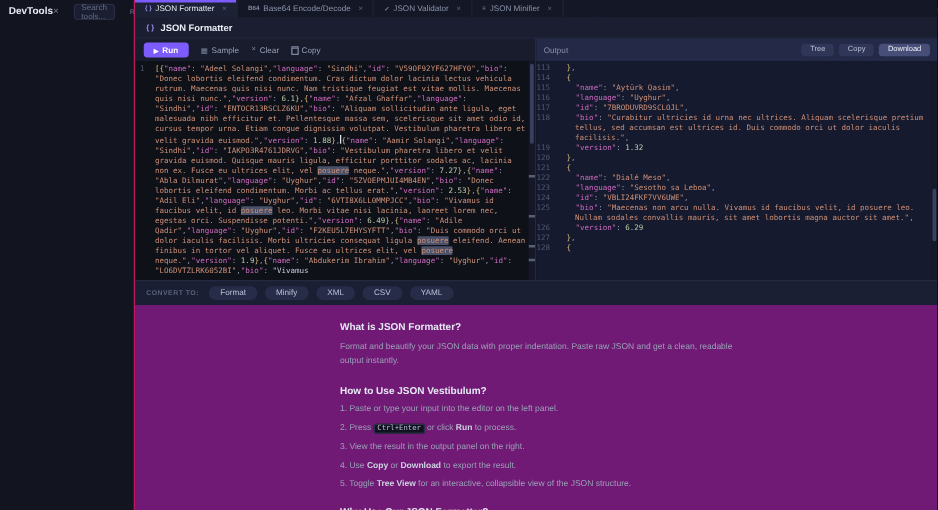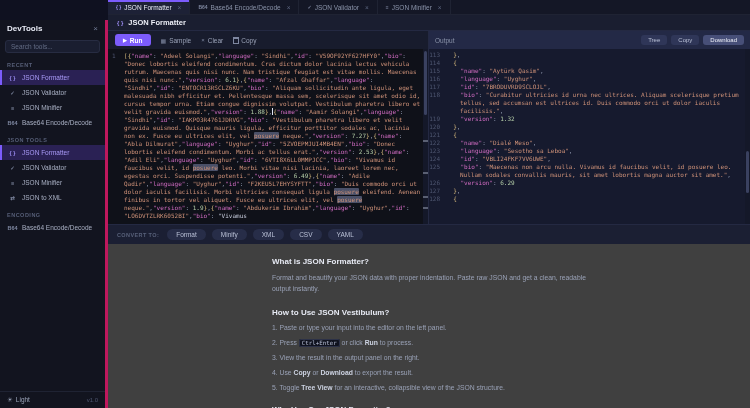--- a/index.html
+++ b/index.html
@@ -1,20 +1,20 @@
 <!DOCTYPE html>
 <html><head>
 <meta charset="utf-8">
 <style>
   html,body{margin:0;padding:0;background:#0b0d18;}
   *{box-sizing:border-box;}
   .app{width:750px;height:408px;display:flex;background:#0f1120;font-family:"Liberation Sans",sans-serif;overflow:hidden;}
 
   
-  .sidebar{width:108px;flex:none;background:#12141f;border-right:3px solid #be185d;display:flex;flex-direction:column;margin-top:20px;}
+  .sidebar{width:108px;flex:none;background:#12141f;border-right:1px solid #be185d;display:flex;flex-direction:row;}
   .sb-head{height:17px;flex:none;display:flex;align-items:center;justify-content:space-between;padding:0 7px;}
   .sb-title{font-size:8px;font-weight:bold;color:#e8ebf5;}
   .sb-close{color:#707a92;font-size:8px;cursor:pointer;}
   .sb-search{margin:3px 5px 2px;height:13px;background:#1a1e30;border:1px solid #272c42;border-radius:3px;display:flex;align-items:center;padding:0 5px;color:#636c85;font-size:6.5px;}
   .sb-section{margin:7px 0 2px;padding:0 7px;font-size:5.5px;letter-spacing:.5px;color:#565e77;font-weight:bold;}
   .sb-item{height:15px;display:flex;align-items:center;gap:4px;padding:0 5px;color:#a9b0c4;font-size:6.5px;border-left:2px solid transparent;cursor:pointer;white-space:nowrap;}
   .sb-item .icon{width:11px;flex:none;color:#7e87a0;font-size:5.5px;text-align:center;font-weight:bold;}
   .sb-item.active{background:#2a2154;border-left-color:#7c5cfc;color:#a99af7;}
   .sb-item.active .icon{color:#9b8cf2;}
   .sb-foot{margin-top:auto;border-top:1px solid #1f2333;height:17px;flex:none;display:flex;align-items:center;justify-content:space-between;padding:0 7px;font-size:6.5px;color:#9aa3b8;}
@@ -73,21 +73,21 @@
   .tp{color:#8f97ad;}
   .hw{background:#4a5068;border-radius:1px;}
   .caret{display:inline-block;width:1px;height:7px;background:#e0e4f2;vertical-align:-1px;}
 
   
   .convertbar{height:20px;flex:none;background:#1b1f33;border-top:1px solid #242942;display:flex;align-items:center;gap:6px;padding:0 9px;}
   .cv-label{font-size:5.5px;color:#58617a;font-weight:bold;letter-spacing:.4px;margin-right:2px;}
   .cv-pill{background:#272d48;color:#b9c0d6;font-size:6.5px;border-radius:8px;padding:2px 9px;cursor:pointer;}
 
   
-  .docs{flex:1;background:#404040;overflow:hidden;}
+  .docs{flex:1;background:#701a75;overflow:hidden;}
   .docs-inner{width:314px;margin:0 auto;padding-top:13px;}
   .docs h3{font-size:8px;color:#e6e9f3;margin:0 0 7px;font-weight:bold;}
   .docs p{font-size:6.8px;color:#99a1b6;line-height:1.6;margin:0 0 13px;}
   .steps{margin:0 0 14px;}
   .step{font-size:6.8px;color:#99a1b6;margin-bottom:8px;}
   .step b{color:#cdd3e2;font-weight:bold;}
   kbd{font:5.8px "DejaVu Sans Mono",monospace;background:#10131f;border:1px solid #2c3147;border-radius:2px;padding:0 2px;color:#b9c0d6;}
 </style>
 </head>
 <body>

